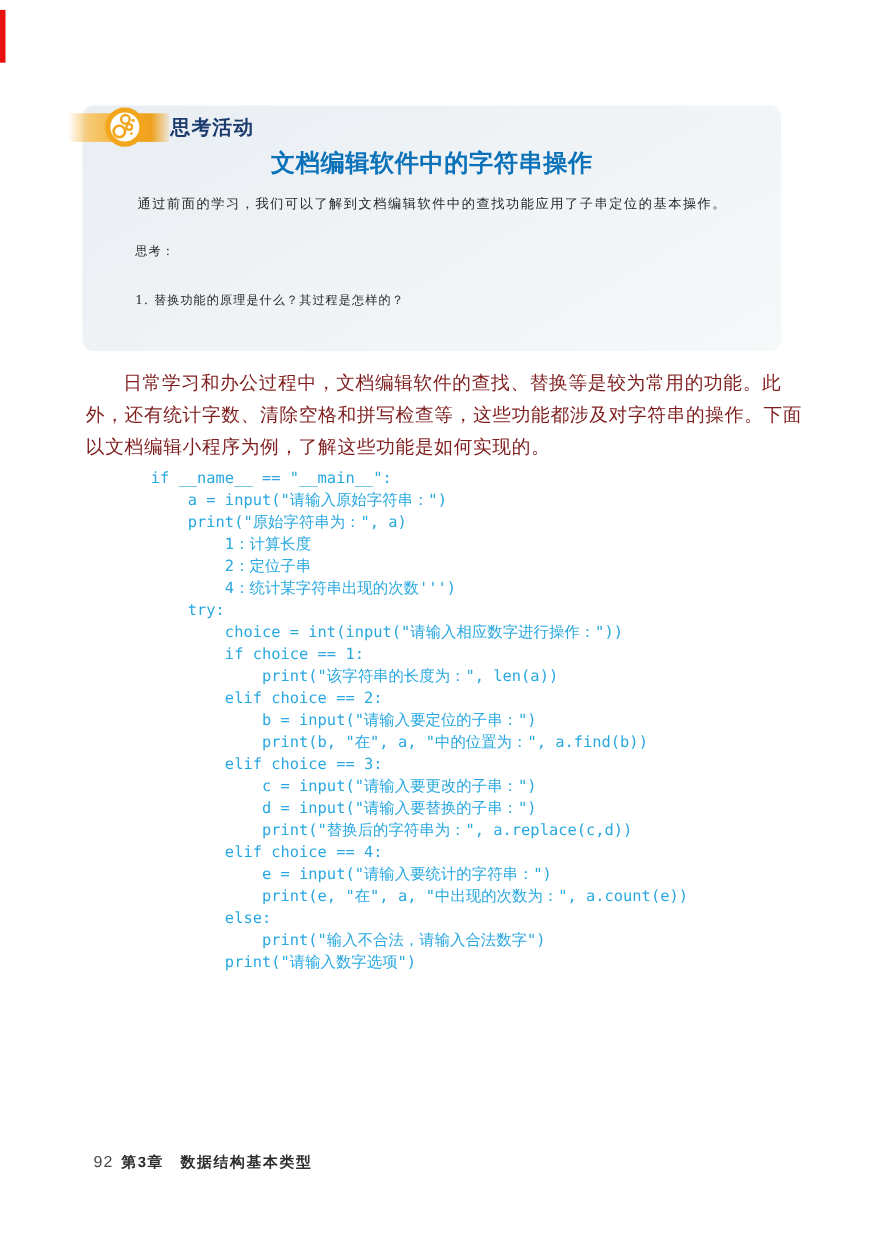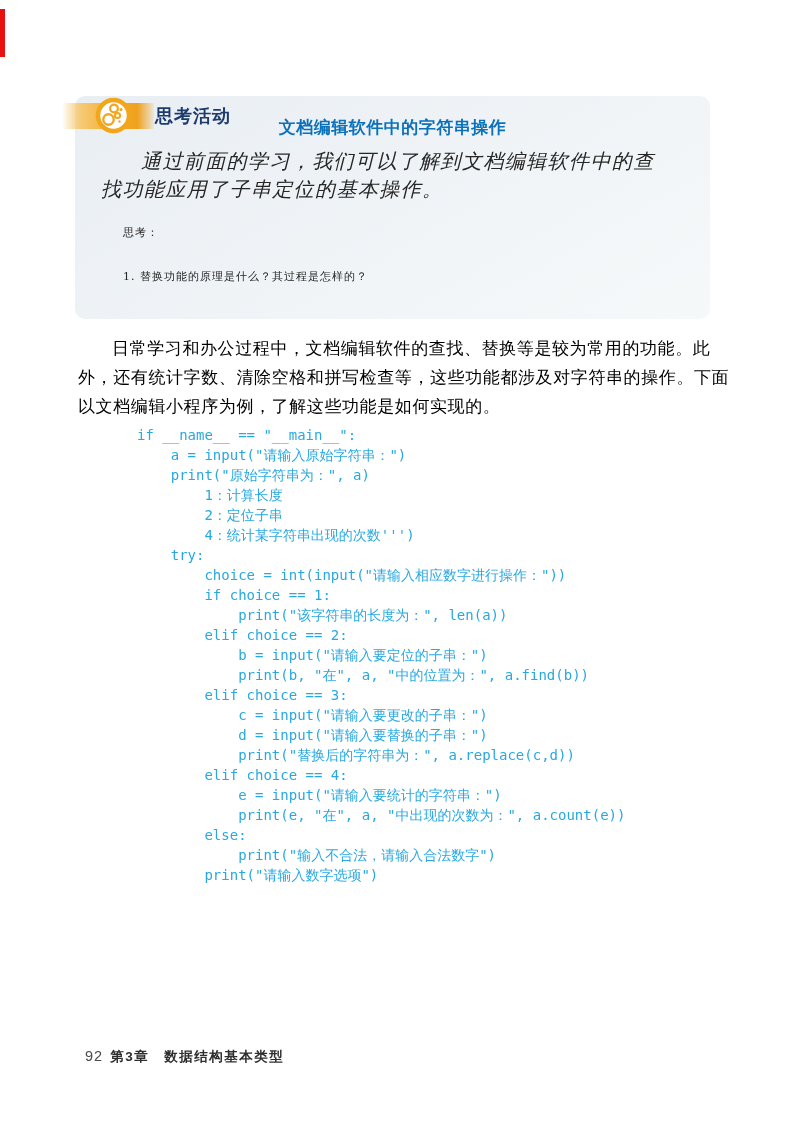--- a/index.html
+++ b/index.html
@@ -27,45 +27,45 @@
   }
   .badge{
     position:absolute;left:20px;top:1px;width:37px;height:37px;display:block;
   }
   .activity-label{
     position:absolute;left:80px;top:8px;margin:0;
     font-size:18px;font-weight:bold;color:#1d3c6e;letter-spacing:1px;
     font-family:"Liberation Sans",sans-serif;
   }
   .activity-title{
-    margin:0;padding-top:20px;
+    margin:0;padding-top:37px;
     text-align:center;
-    font-size:17px;font-weight:bold;color:#0b72b9;
+    font-size:22px;font-weight:bold;color:#0b72b9;
     letter-spacing:0.5px;
     font-family:"Liberation Sans",sans-serif;
   }
   .activity-text{
     font-family:"DejaVu Serif","Liberation Serif",serif;
     color:#262626;
   }
   .activity-intro{
     margin:8px 26px 4px 26px;
-    font-size:20px;line-height:28px;letter-spacing:1.4px;
-    text-indent:2em;max-width:565px;font-style:italic;
+    font-size:12px;line-height:28px;letter-spacing:1.4px;
+    text-indent:2em;max-width:565px;
   }
   .think-label,.question{
     margin:16px 26px;
     font-size:11px;line-height:28px;letter-spacing:1px;
     text-indent:2em;
   }
   
   .body-para{
     position:absolute;left:78px;top:334px;width:662px;margin:0;
     font-size:17px;line-height:29px;letter-spacing:0.6px;
-    color:#000000;text-indent:2em;
+    color:#7f1d1d;text-indent:2em;
     font-family:"Liberation Sans",sans-serif;
   }
   
   .code-block{
     position:absolute;left:137px;top:425px;margin:0;
     font-family:"DejaVu Sans Mono","Liberation Mono",monospace;
     font-size:14px;line-height:20px;
     color:#29a8e0;
   }
   .code-line{white-space:pre;min-height:20px;}

